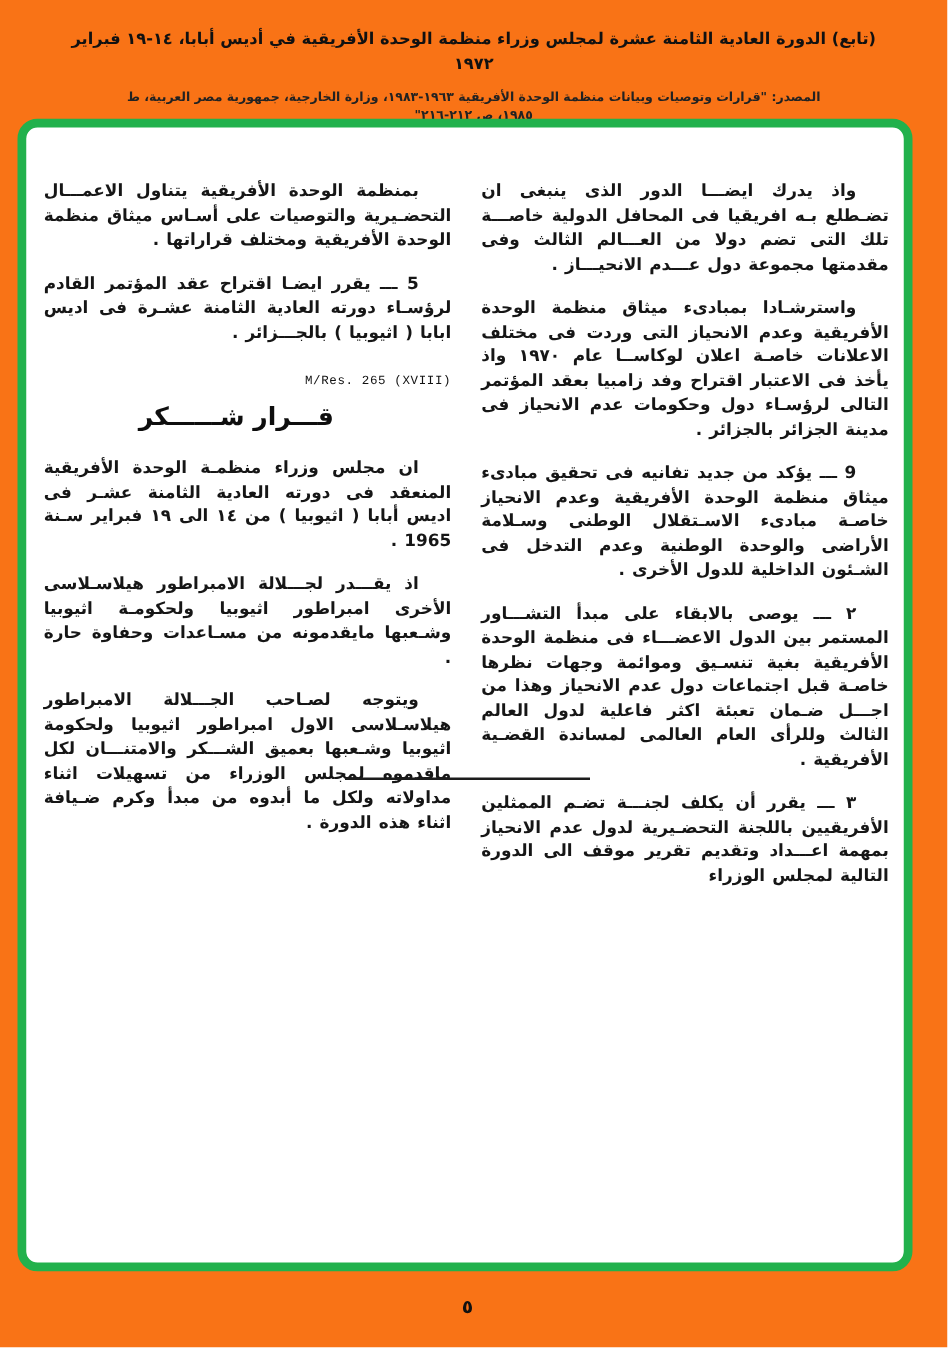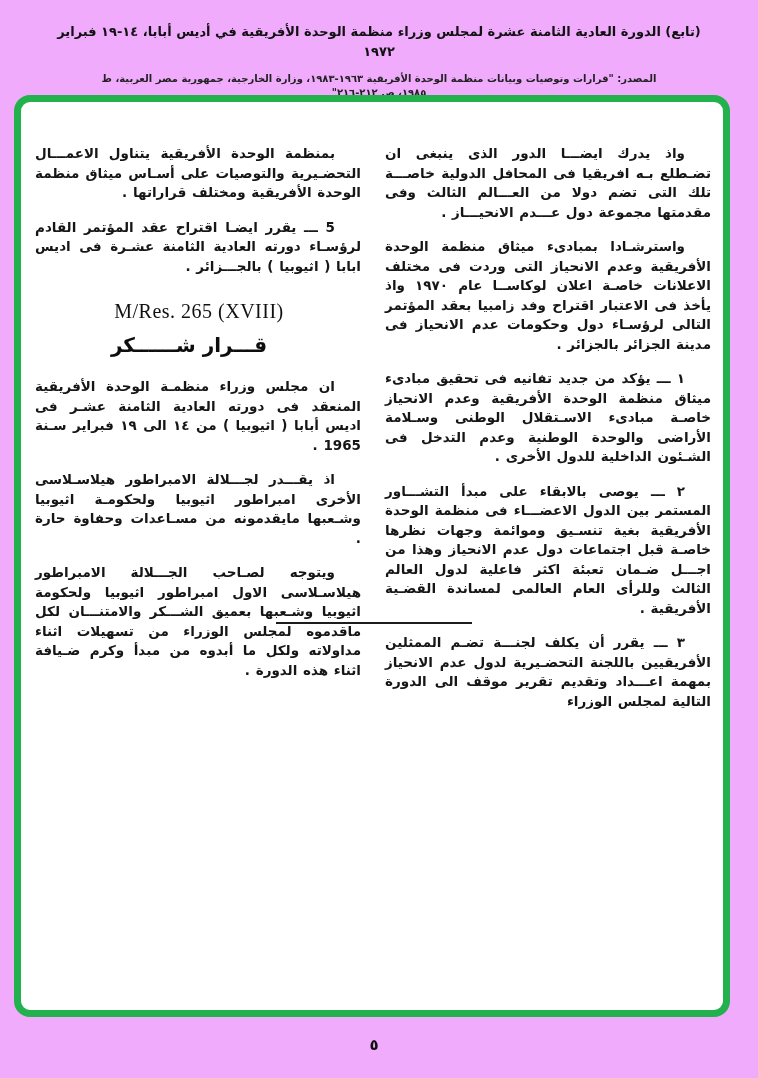--- a/index.html
+++ b/index.html
@@ -6,21 +6,21 @@
   html, body {
     width: 758px; height: 1078px;
     background: #ffffff;
     font-family: "DejaVu Sans", sans-serif;
     color: #151515;
     overflow: hidden;
   }
   .page {
     position: relative;
     width: 758px; height: 1078px;
-    background: #f0abfc;
+    background: #f97316;
   }
 
   
   .header {
     position: absolute;
     top: 22px; left: 0; right: 0;
     text-align: center;
     direction: rtl;
   }
   .header-title {
@@ -63,23 +63,23 @@
     font-weight: 700;
     line-height: 19.5px;
     text-align: justify;
     text-indent: 26px;
     margin-bottom: 15px;
     color: #161616;
     word-spacing: 1px;
   }
   .reference {
     direction: ltr;
-    text-align: center;
-    font-family: Liberation Serif, serif;
-    font-size: 20px;
+    text-align: right;
+    font-family: Liberation Mono, monospace;
+    font-size: 10px;
     font-weight: 400;
     letter-spacing: 0.5px;
     color: #111111;
     margin: 24px 0 6px 0;
     padding-left: 2px;
   }
   .section-heading {
     text-align: center;
     font-size: 20px;
     font-weight: 700;
@@ -116,21 +116,21 @@
     <div class="header-title">(تابع) الدورة العادية الثامنة عشرة لمجلس وزراء منظمة الوحدة الأفريقية في أديس أبابا، ١٤-١٩ فبراير ١٩٧٢</div>
     <div class="header-source">المصدر: "قرارات وتوصيات وبيانات منظمة الوحدة الأفريقية ١٩٦٣-١٩٨٣، وزارة الخارجية، جمهورية مصر العربية، ط ١٩٨٥، ص ٢١٢-٢١٦"</div>
   </div>
 
   <div class="doc-box">
     <div class="columns">
 
       <div class="col">
         <p class="para">واذ يدرك ايضـــا الدور الذى ينبغى ان تضـطلع بـه افريقيا فى المحافل الدولية خاصـــة تلك التى تضم دولا من العـــالم الثالث وفى مقدمتها مجموعة دول عـــدم الانحيـــاز .</p>
         <p class="para">واسترشـادا بمبادىء ميثاق منظمة الوحدة الأفريقية وعدم الانحياز التى وردت فى مختلف الاعلانات خاصـة اعلان لوكاســا عام ١٩٧٠ واذ يأخذ فى الاعتبار اقتراح وفد زامبيا بعقد المؤتمر التالى لرؤسـاء دول وحكومات عدم الانحياز فى مدينة الجزائر بالجزائر .</p>
-        <p class="para">١ ـــ يؤكد من جديد تفانيه فى تحقيق مبادىء ميثاق منظمة الوحدة الأفريقية وعدم الانحياز خاصـة مبادىء الاسـتقلال الوطنى وسـلامة الأراضى والوحدة الوطنية وعدم التدخل فى الشـئون الداخلية للدول الأخرى .</p>
+        <p class="para">9 ـــ يؤكد من جديد تفانيه فى تحقيق مبادىء ميثاق منظمة الوحدة الأفريقية وعدم الانحياز خاصـة مبادىء الاسـتقلال الوطنى وسـلامة الأراضى والوحدة الوطنية وعدم التدخل فى الشـئون الداخلية للدول الأخرى .</p>
         <p class="para">٢ ـــ يوصى بالابقاء على مبدأ التشـــاور المستمر بين الدول الاعضـــاء فى منظمة الوحدة الأفريقية بغية تنسـيق وموائمة وجهات نظرها خاصـة قبل اجتماعات دول عدم الانحياز وهذا من اجـــل ضـمان تعبئة اكثر فاعلية لدول العالم الثالث وللرأى العام العالمى لمساندة القضـية الأفريقية .</p>
         <p class="para">٣ ـــ يقرر أن يكلف لجنـــة تضـم الممثلين الأفريقيين باللجنة التحضـيرية لدول عدم الانحياز بمهمة اعـــداد وتقديم تقرير موقف الى الدورة التالية لمجلس الوزراء</p>
       </div>
 
       <div class="col">
         <p class="para">بمنظمة الوحدة الأفريقية يتناول الاعمـــال التحضـيرية والتوصيات على أسـاس ميثاق منظمة الوحدة الأفريقية ومختلف قراراتها .</p>
         <p class="para">5 ـــ يقرر ايضـا اقتراح عقد المؤتمر القادم لرؤسـاء دورته العادية الثامنة عشـرة فى اديس ابابا ( اثيوبيا ) بالجـــزائر .</p>
 
         <div class="reference">M/Res. 265 (XVIII)</div>
 

